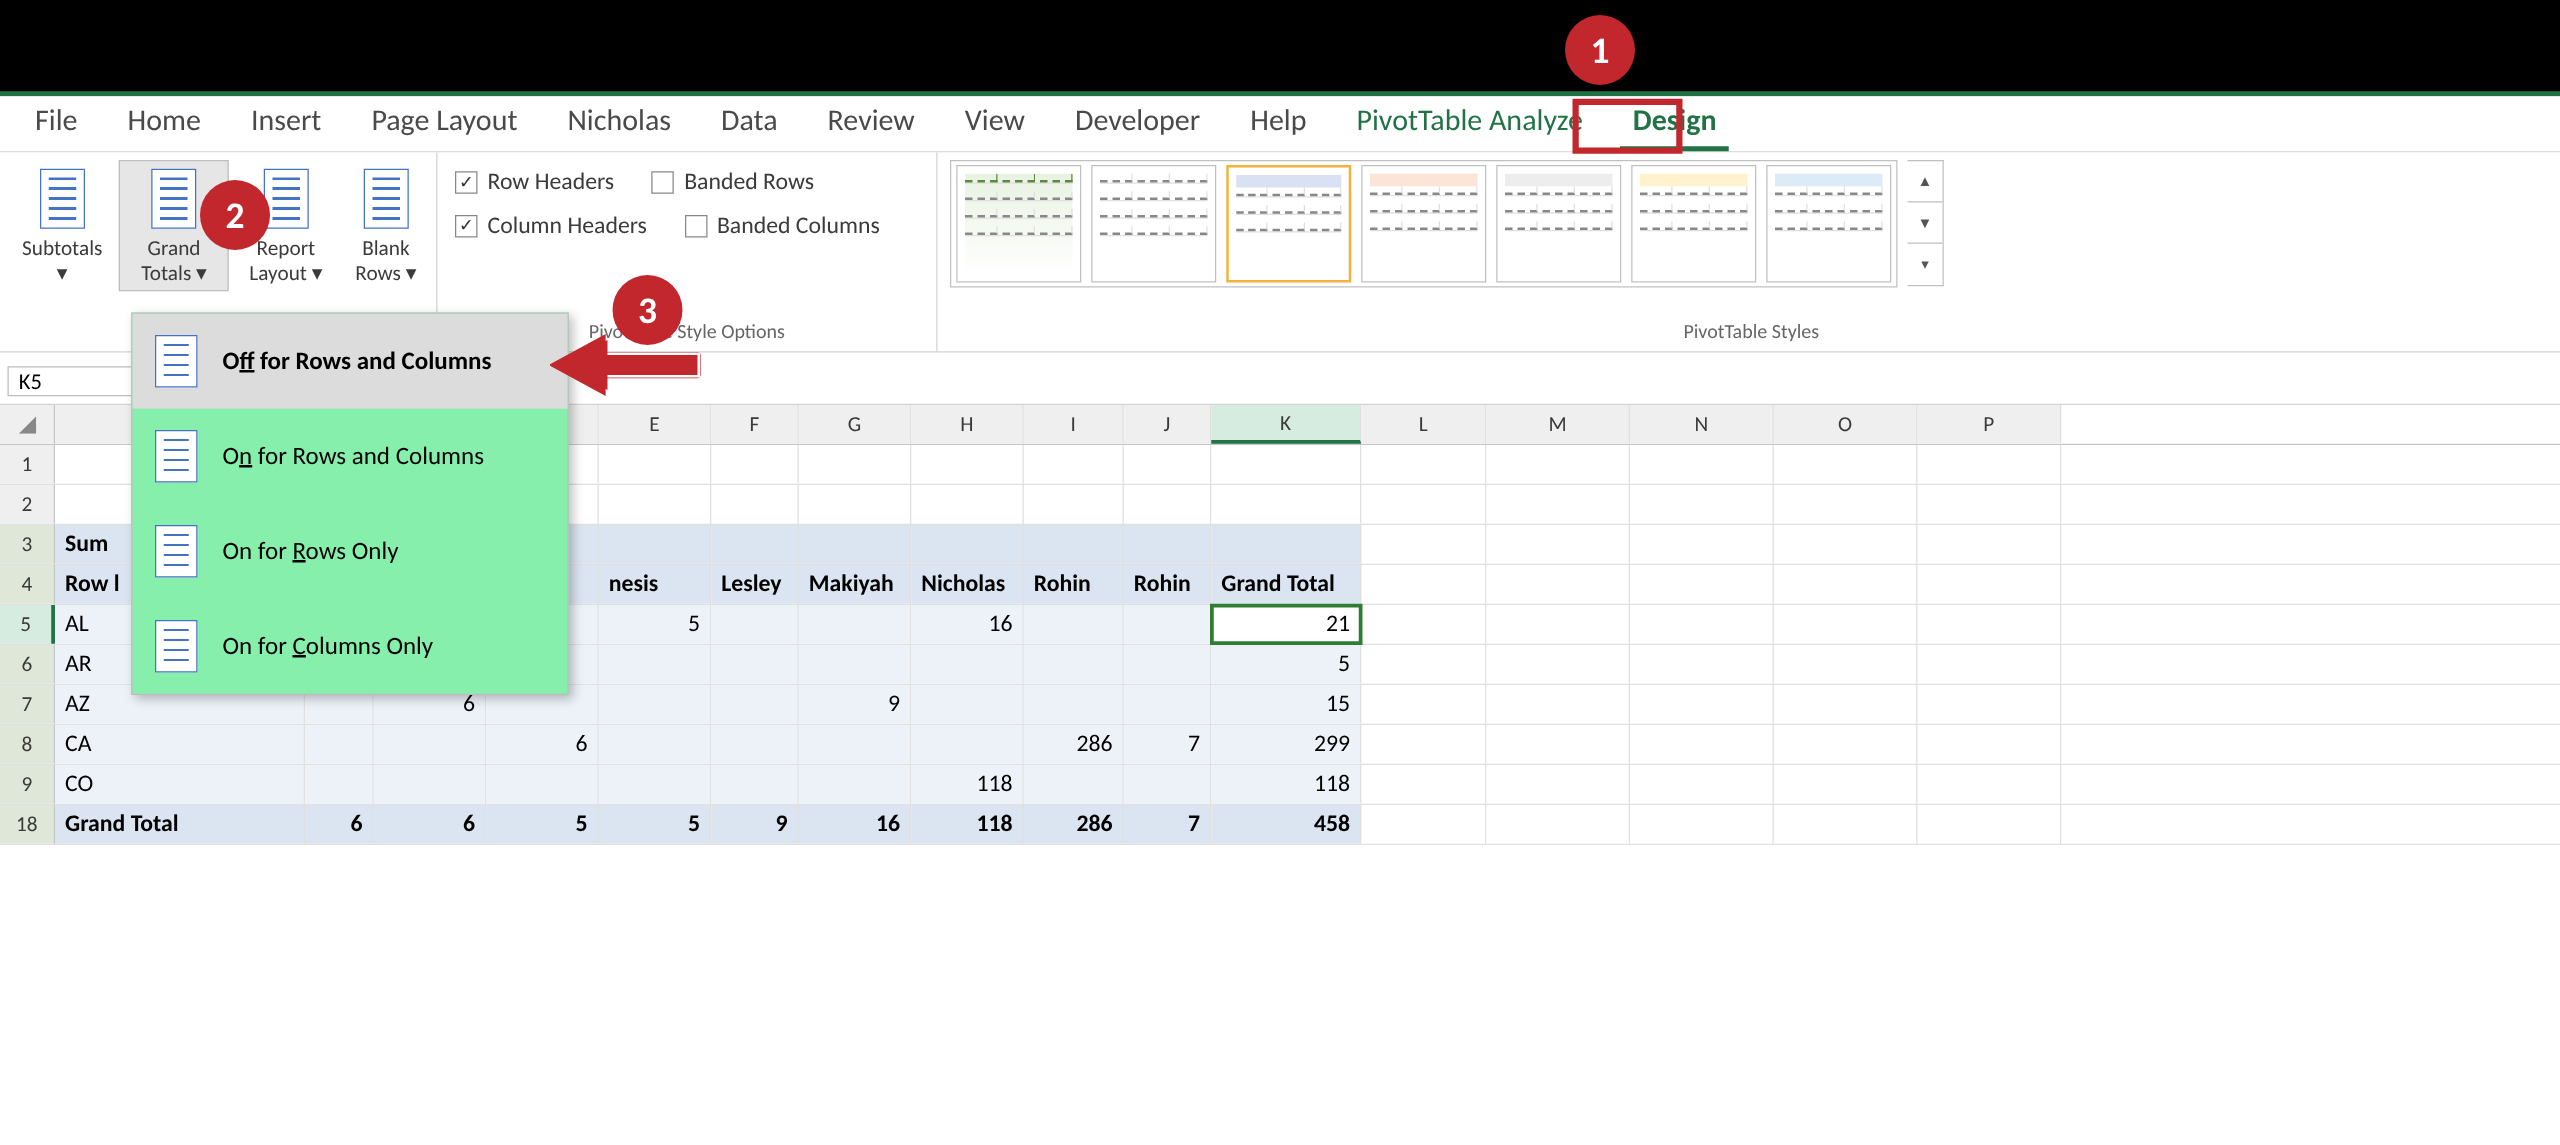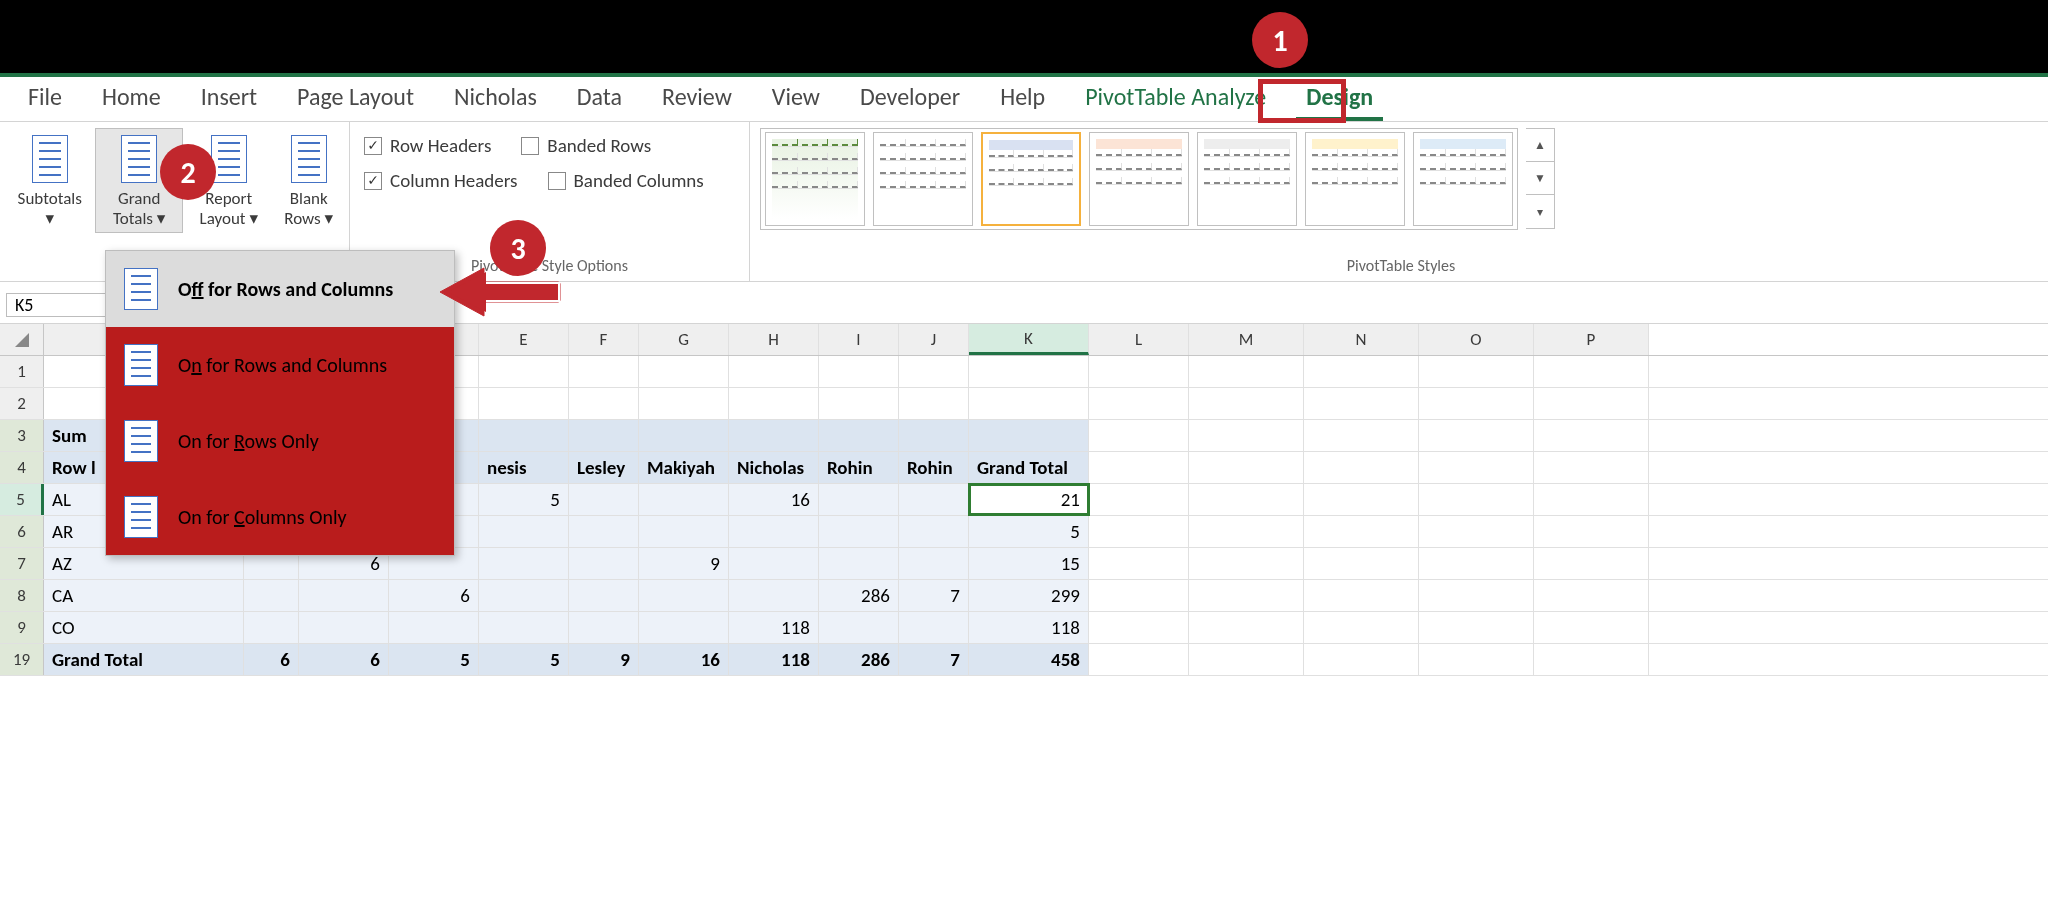--- a/index.html
+++ b/index.html
@@ -81,21 +81,21 @@
   .cell.num{justify-content:flex-end;font-variant-numeric:tabular-nums;}
   .row.filled .cell.pvt{background:var(--pt-fill-light);}
   .row.grand .cell.pvt{background:var(--pt-fill);font-weight:600;}
   .row.header .cell.pvt{background:var(--pt-fill);font-weight:600;}
   .cell.active{outline:3px solid var(--pt-outline);outline-offset:-2px;background:#fff !important;}
   
   .cA{width:200px;} .cB{width:55px;} .cC{width:90px;} .cD{width:90px;} .cE{width:90px;}
   .cF{width:70px;} .cG{width:90px;} .cH{width:90px;} .cI{width:80px;} .cJ{width:70px;}
   .cK{width:120px;} .cL{width:100px;} .cM{width:115px;} .cN{width:115px;} .cO{width:115px;} .cP{width:115px;}
   
-  .dropdown{position:absolute;left:105px;top:279px;width:350px;background:#b91c1c;border:1px solid #bdbdbd;box-shadow:3px 3px 8px rgba(0,0,0,.25);z-index:50;}
+  .dropdown{position:absolute;left:105px;top:279px;width:350px;background:#86efac;border:1px solid #bdbdbd;box-shadow:3px 3px 8px rgba(0,0,0,.25);z-index:50;}
   .dd-item{display:flex;align-items:center;gap:20px;height:76px;padding:0 18px;font-size:20px;}
   .dd-item.hover{background:#dcdcdc;font-weight:600;}
   .dd-item u{text-decoration:underline;}
   
   .badge{position:absolute;width:56px;height:56px;border-radius:50%;background:var(--badge-red);color:#fff;display:flex;align-items:center;justify-content:center;font-size:30px;font-weight:700;z-index:100;box-shadow:0 0 0 3px rgba(193,39,45,.0);}
   .sel-box{position:absolute;border:5px solid var(--select-red);z-index:90;}
   .arrow-wrap{position:absolute;z-index:95;}
 </style>
 </head>
 <body>
@@ -541,21 +541,21 @@
       <div class="cell pvt cJ"></div>
     <div class="cell pvt num cK">118</div>
     <div class="cell cL"></div>
       <div class="cell cM"></div>
       <div class="cell cN"></div>
       <div class="cell cO"></div>
       <div class="cell cP"></div>
     </div>
 
   <div class="row grand">
-      <div class="rowh pvt">19</div>
+      <div class="rowh pvt">18</div>
     <div class="cell pvt cA">Grand Total</div>
     <div class="cell pvt num cB">6</div>
     <div class="cell pvt num cC">6</div>
     <div class="cell pvt num cD">5</div>
     <div class="cell pvt num cE">5</div>
     <div class="cell pvt num cF">9</div>
     <div class="cell pvt num cG">16</div>
     <div class="cell pvt num cH">118</div>
     <div class="cell pvt num cI">286</div>
     <div class="cell pvt num cJ">7</div>

